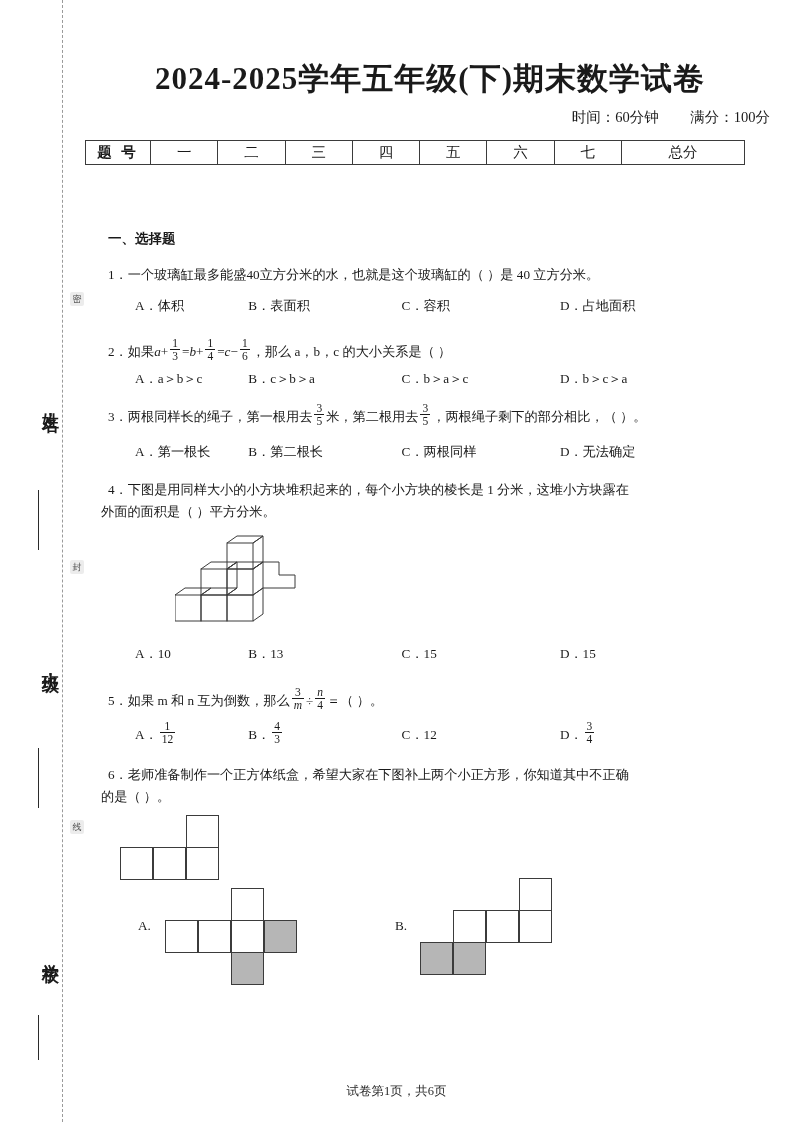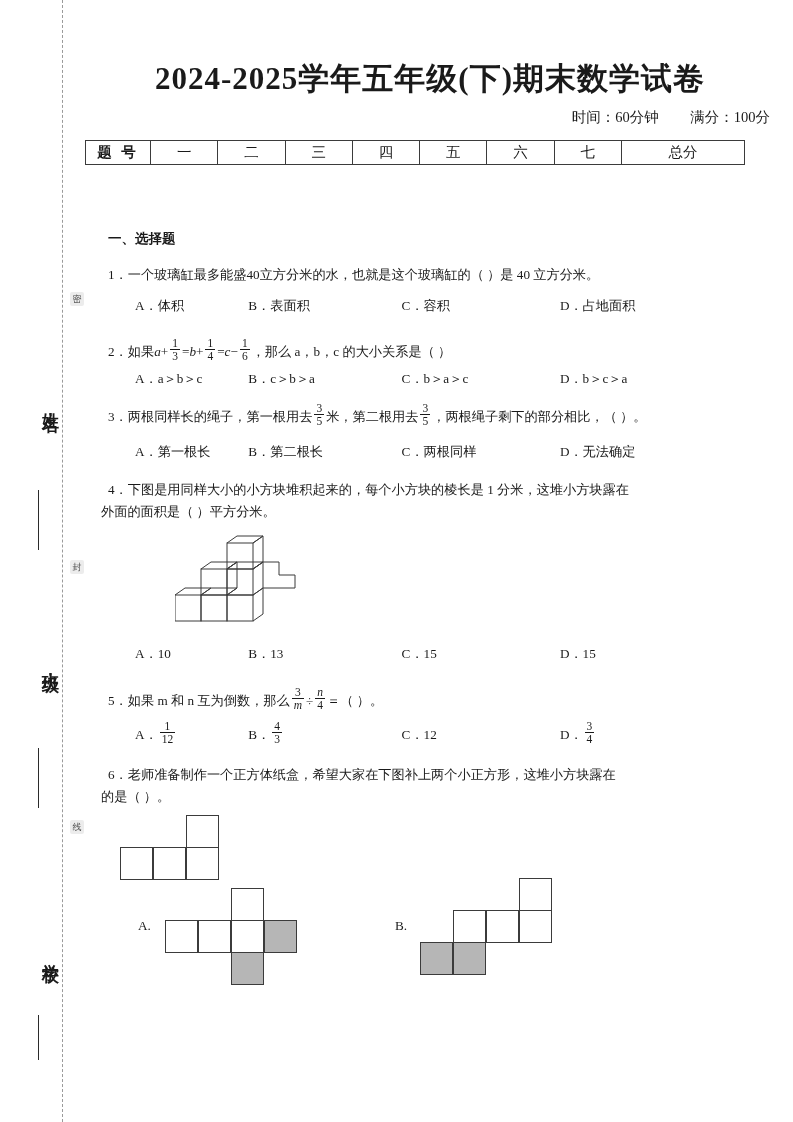--- a/index.html
+++ b/index.html
@@ -251,21 +251,21 @@
       <span>5．</span><span>如果 m 和 n 互为倒数，那么</span><span class="frac"><span class="n">3</span><span class="d"><i class="it">m</i></span></span>÷<span class="frac"><span class="n"><i class="it">n</i></span><span class="d">4</span></span><span>＝（  ）。</span>
     </div>
     <div class="opts" style="top:722px;">
       <span class="o1"><span>A．</span><span class="frac"><span class="n">1</span><span class="d">12</span></span></span>
       <span class="o2"><span>B．</span><span class="frac"><span class="n">4</span><span class="d">3</span></span></span>
       <span class="o3">C．12</span>
       <span class="o4"><span>D．</span><span class="frac"><span class="n">3</span><span class="d">4</span></span></span>
     </div>
 
     <div class="q" style="top:765px;">
-      <span>6．</span><span>老师准备制作一个正方体纸盒，希望大家在下图补上两个小正方形，这堆小方块露在</span>
+      <span>6．</span><span>老师准备制作一个正方体纸盒，希望大家在下图补上两个小正方形，你知道其中不正确</span>
     </div>
     <div class="q" style="top:787px; left:21px;">
       <span>的是（  ）。</span>
     </div>
 
     <div class="netwrap" style="left:40px; top:815px; width:200px; height:70px;">
       <div class="cell" style="left:66px; top:0px;"></div>
       <div class="cell" style="left:0px;  top:32px;"></div>
       <div class="cell" style="left:33px; top:32px;"></div>
       <div class="cell" style="left:66px; top:32px;"></div>
@@ -286,13 +286,14 @@
       <div class="cell" style="left:99px; top:0px;"></div>
       <div class="cell" style="left:33px; top:32px;"></div>
       <div class="cell" style="left:66px; top:32px;"></div>
       <div class="cell" style="left:99px; top:32px;"></div>
       <div class="cell shaded" style="left:0px;  top:64px;"></div>
       <div class="cell shaded" style="left:33px; top:64px;"></div>
     </div>
 
   </div>
 
+  <div class="footer">试卷第1页，共6页</div>
 </div>
 
 </body></html>

